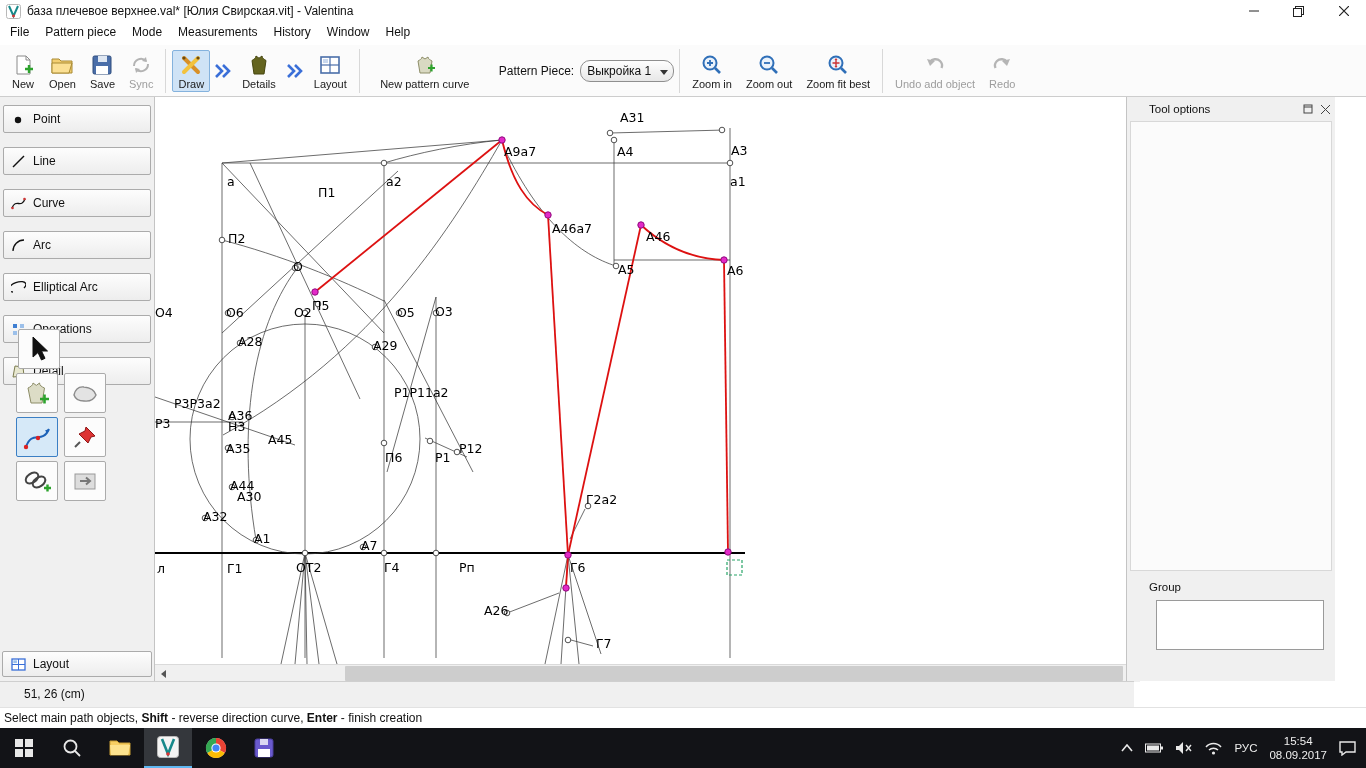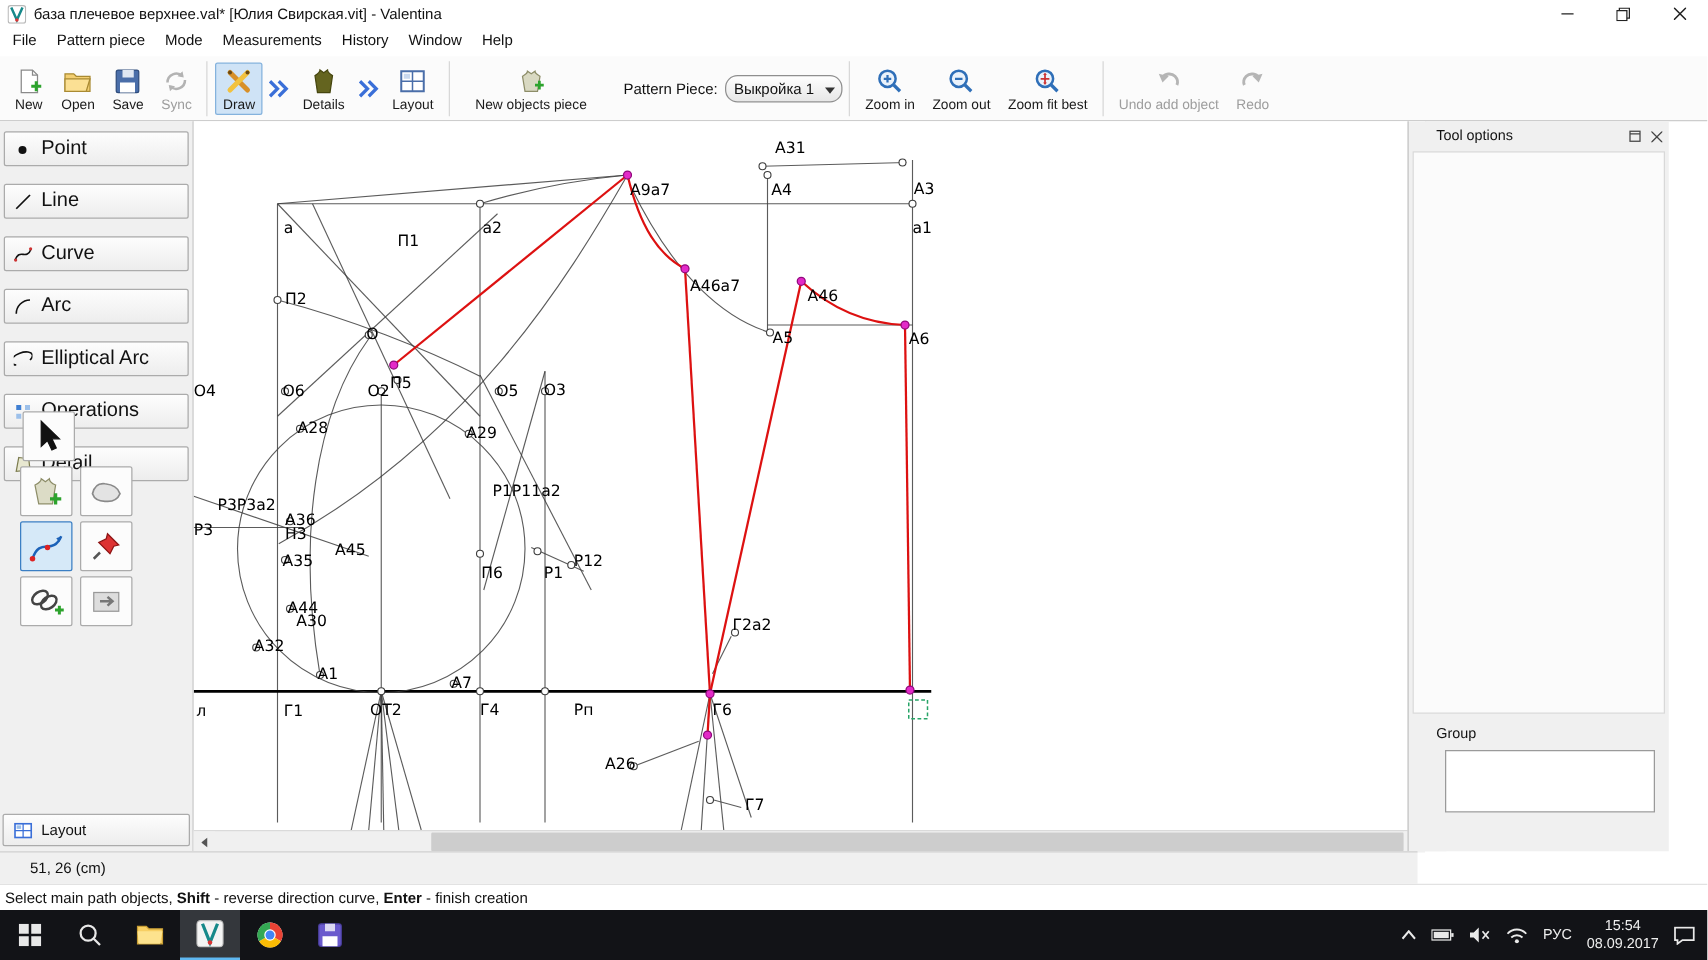--- a/index.html
+++ b/index.html
@@ -25,21 +25,21 @@
   .tbtn.active { background:#cfe3f6; border-color:#84b2dd; }
   .tbtn.disabled { color:#9d9d9d; }
   .tsep { width:1px; height:44px; background:#d8d8d8; margin:0 5px; }
   .mode-arrow { width:24px; display:flex; align-items:center; justify-content:center; }
   .pp-label { font-size:12px; color:#111; margin:0 6px 0 14px; white-space:nowrap; }
   .combo { position:relative; width:94px; height:22px; border:1px solid #8f8f8f; border-radius:10px; background:linear-gradient(#fefefe,#e7e7e7); display:flex; align-items:center; padding-left:6px; font-size:12px; color:#111; }
   .combo-arrow { position:absolute; right:5px; top:9px; width:0; height:0; border-left:4px solid transparent; border-right:4px solid transparent; border-top:5px solid #333; }
 
   
   .toolbox { position:absolute; left:0; top:97px; width:155px; height:584px; background:#f0f0f0; border-right:1px solid #c4c4c4; }
-  .cat-btn { position:relative; margin:14px 3px 0 3px; height:28px; border:1px solid #ababab; border-radius:2px; background:linear-gradient(#fdfdfd,#ededed); display:flex; align-items:center; padding-left:7px; font-size:16px; color:#111; }
+  .cat-btn { position:relative; margin:14px 3px 0 3px; height:28px; border:1px solid #ababab; border-radius:2px; background:linear-gradient(#fdfdfd,#ededed); display:flex; align-items:center; padding-left:7px; font-size:12px; color:#111; }
   .cat-btn svg { width:15px; height:15px; margin-right:7px; }
   .toolgrid-btn { position:absolute; width:42px; height:40px; border:1px solid #ababab; border-radius:2px; background:#fcfcfc; display:flex; align-items:center; justify-content:center; }
   .toolgrid-btn.active { border-color:#3b7fc4; background:#d6e9f8; }
   .layout-btn { position:absolute; left:2px; top:554px; width:150px; height:26px; border:1px solid #ababab; border-radius:2px; background:linear-gradient(#fdfdfd,#ededed); display:flex; align-items:center; padding-left:8px; font-size:12px; color:#111; }
   .layout-btn svg { width:15px; height:15px; margin-right:7px; }
 
   
   .canvas { position:absolute; left:155px; top:97px; width:1002px; height:584px; background:#ffffff; }
   .pattern-svg { position:absolute; left:0; top:0; }
   .pattern-svg .cl { stroke:#3e3e3e; stroke-width:0.9; fill:none; opacity:0.85; }
@@ -192,21 +192,21 @@
       <span>Layout</span>
     </div>
 
     <div class="tsep"></div>
 
     <div class="tbtn" style="width:118px">
       <svg viewBox="0 0 24 24">
         <path d="M9 4 c0 2 -2.5 3 -4 4 L7 20 h10 l2 -12 C17.5 7 15 6 15 4 l-3 2 z" fill="#d9d9c2" stroke="#8d8d68"></path>
         <path d="M15 15 h7 M18.5 11.5 v7" stroke="#2da32d" stroke-width="2.2"></path>
       </svg>
-      <span>New objects piece</span>
+      <span>New pattern curve</span>
     </div>
 
     <span class="pp-label">Pattern Piece:</span>
     <div class="combo">
       <span>Выкройка 1</span>
       <span class="combo-arrow"></span>
     </div>
 
     <div class="tsep"></div>
 

